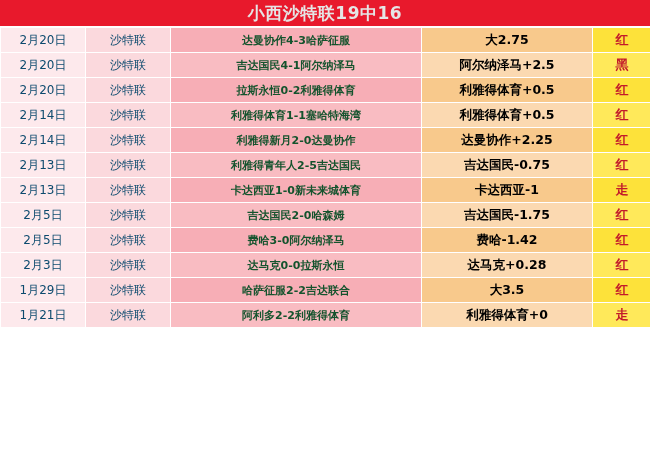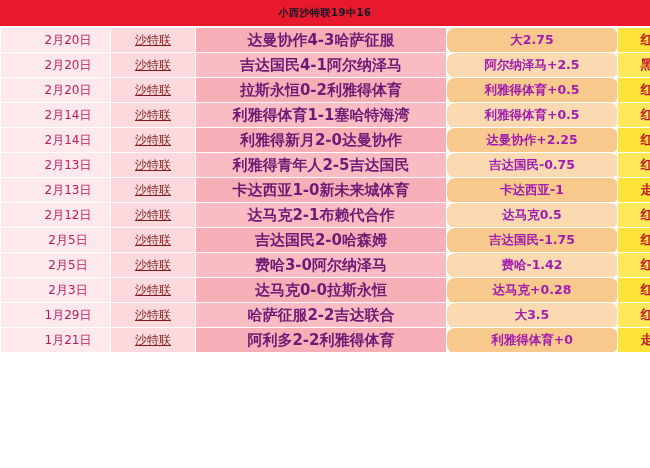--- a/index.html
+++ b/index.html
@@ -15,22 +15,22 @@
   }
   .sheet {
     width: 650px;
     height: 468px;
     display: flex;
     flex-direction: column;
   }
   .title-bar {
     height: 26px;
     background: #e8192c;
-    color: #0f172a;
-    font-size: 10px;
+    color: #e5e5e5;
+    font-size: 17px;
     font-weight: bold;
     display: flex;
     align-items: center;
     justify-content: center;
     letter-spacing: 0.5px;
     border-bottom: 1px solid #ffffff;
   }
   table {
     border-collapse: collapse;
     width: 650px;
@@ -44,45 +44,42 @@
     font-size: 12.5px;
     text-align: center;
     vertical-align: middle;
     white-space: nowrap;
     overflow: hidden;
     padding: 0;
   }
   .c-date {
     width: 84px;
     background: #fde9ec;
-    color: #be185d;
+    color: #0c4a6e;
     font-size: 12px;
-    padding-left: 25px;
   }
   .c-league {
     width: 84px;
     background: #fbd9dd;
-    color: #7f1d1d;
+    color: #0c4a6e;
     font-size: 12px;
-    text-decoration: underline;
   }
   .c-match {
     width: 250px;
     background: #f8b4bb;
-    color: #701a75;
+    color: #14532d;
     font-weight: bold;
-    font-size: 15px;
+    font-size: 11px;
   }
   .c-hand {
     width: 170px;
     background: #f9d6a8;
-    color: #a21caf;
+    color: #000000;
     font-weight: bold;
     font-size: 12.5px;
-    border-radius: 8px;
   }
   .c-res {
     width: 58px;
     background: #fde23a;
     color: #c21a2b;
     font-weight: bold;
     font-size: 13px;
   }
   
   tr:nth-child(odd) .c-hand { background: #f8c98c; }
@@ -142,27 +139,20 @@
           <td class="c-res">红</td>
         </tr>
         <tr>
           <td class="c-date">2月13日</td>
           <td class="c-league">沙特联</td>
           <td class="c-match">卡达西亚1-0新未来城体育</td>
           <td class="c-hand">卡达西亚-1</td>
           <td class="c-res">走</td>
         </tr>
         <tr>
-          <td class="c-date">2月12日</td>
-          <td class="c-league">沙特联</td>
-          <td class="c-match">达马克2-1布赖代合作</td>
-          <td class="c-hand">达马克0.5</td>
-          <td class="c-res">红</td>
-        </tr>
-        <tr>
           <td class="c-date">2月5日</td>
           <td class="c-league">沙特联</td>
           <td class="c-match">吉达国民2-0哈森姆</td>
           <td class="c-hand">吉达国民-1.75</td>
           <td class="c-res">红</td>
         </tr>
         <tr>
           <td class="c-date">2月5日</td>
           <td class="c-league">沙特联</td>
           <td class="c-match">费哈3-0阿尔纳泽马</td>

